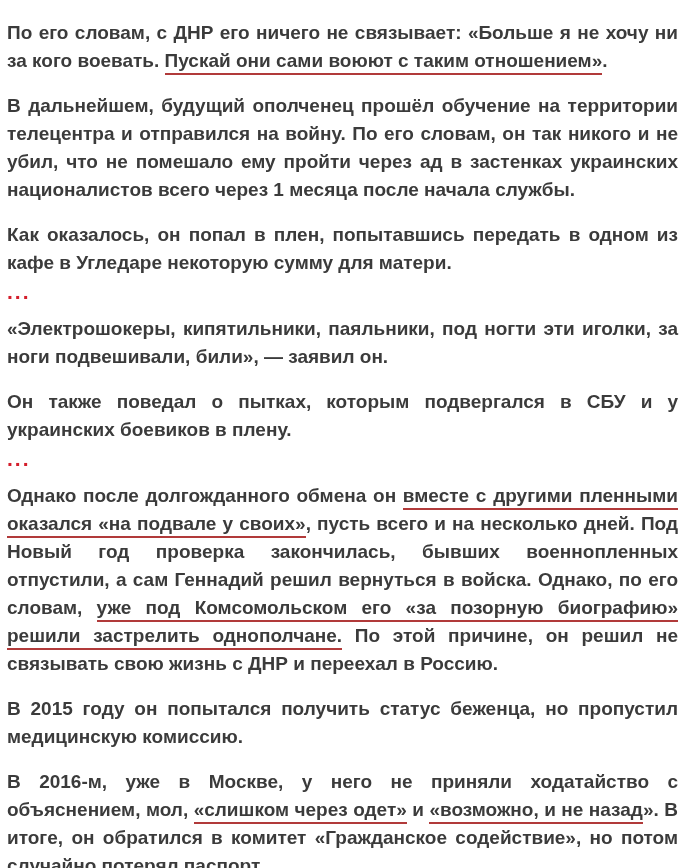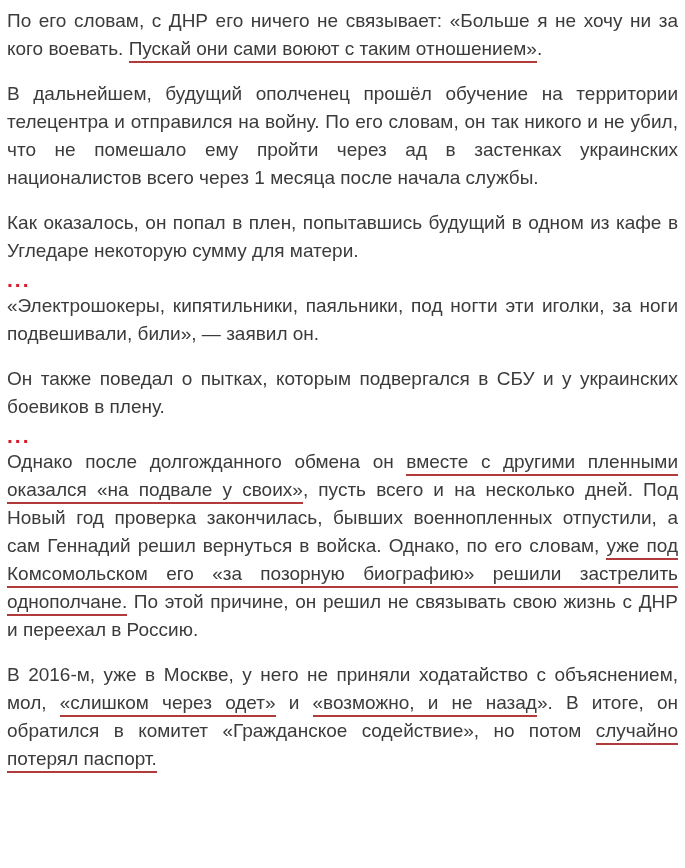--- a/index.html
+++ b/index.html
@@ -17,21 +17,22 @@
     box-sizing: border-box;
     width: 685px;
     padding: 7px 7px 2px 7px;
     font-family: "Liberation Sans", "DejaVu Sans", sans-serif;
     font-size: 19px;
     line-height: 28px;
     color: var(--text);
     text-align: justify;
   }
   .article p {
-    margin: 0 0 17px 0;
+    margin: 12px 0 17px 0;
+    font-weight: bold;
   }
   .article p:last-child {
     margin-bottom: 0;
   }
   .u {
     border-bottom: 2px solid var(--underline);
     padding-bottom: 2px;
   }
   .sep {
     margin: -13px 0 1px 0;
@@ -42,20 +43,21 @@
     letter-spacing: 2px;
     text-align: left;
   }
 </style>
 </head>
 <body>
 
 <main class="article">
     <p><span class="plain">По его словам, с ДНР его ничего не связывает: «Больше я не хочу ни за кого воевать. </span><span class="u">Пускай они сами воюют с таким отношением»</span><span class="plain">.</span></p>
     <p><span class="plain">В дальнейшем, будущий ополченец прошёл обучение на территории телецентра и отправился на войну. По его словам, он так никого и не убил, что не помешало ему пройти через ад в застенках украинских националистов всего через 1 месяца после начала службы.</span></p>
-    <p><span class="plain">Как оказалось, он попал в плен, попытавшись будущий в одном из кафе в Угледаре некоторую сумму для матери.</span></p>
+    <p><span class="plain">Как оказалось, он попал в плен, попытавшись передать в одном из кафе в Угледаре некоторую сумму для матери.</span></p>
     <div class="sep">...</div>
     <p><span class="plain">«Электрошокеры, кипятильники, паяльники, под ногти эти иголки, за ноги подвешивали, били», — заявил он.</span></p>
     <p><span class="plain">Он также поведал о пытках, которым подвергался в СБУ и у украинских боевиков в плену.</span></p>
     <div class="sep">...</div>
     <p><span class="plain">Однако после долгожданного обмена он </span><span class="u">вместе с другими пленными оказался «на подвале у своих»</span><span class="plain">, пусть всего и на несколько дней. Под Новый год проверка закончилась, бывших военнопленных отпустили, а сам Геннадий решил вернуться в войска. Однако, по его словам, </span><span class="u">уже под Комсомольском его «за позорную биографию» решили застрелить однополчане.</span><span class="plain"> По этой причине, он решил не связывать свою жизнь с ДНР и переехал в Россию.</span></p>
+    <p><span class="plain">В 2015 году он попытался получить статус беженца, но пропустил медицинскую комиссию.</span></p>
     <p><span class="plain">В 2016-м, уже в Москве, у него не приняли ходатайство с объяснением, мол, </span><span class="u">«слишком через одет»</span><span class="plain"> и </span><span class="u">«возможно, и не назад</span><span class="plain">». В итоге, он обратился в комитет «Гражданское содействие», но потом </span><span class="u">случайно потерял паспорт.</span></p>
   </main>
 
 </body></html>

